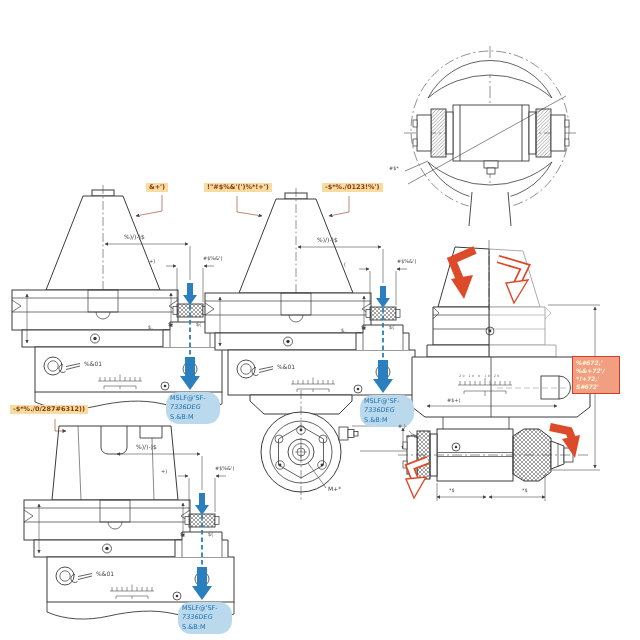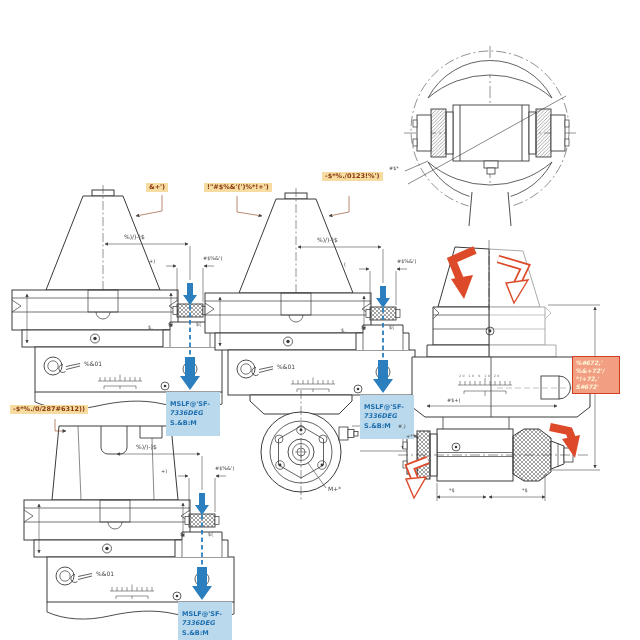--- a/index.html
+++ b/index.html
@@ -2,22 +2,22 @@
 <html><head>
 <meta charset="utf-8">
 <style>
   html,body{margin:0;padding:0;background:#fff;}
   .stage{position:relative;width:640px;height:640px;background:#ffffff;overflow:hidden;
          font-family:"DejaVu Sans",sans-serif;}
   .stage svg{position:absolute;left:0;top:0;}
   .ovl{position:absolute;white-space:nowrap;color:#444;font-size:6px;line-height:1.1;}
   .ovl.tiny{font-size:5px;}
   .callout{background:#F6DCA0;color:#8A3A12;font-size:6.5px;font-weight:600;padding:1px 3px;}
-  .bluebox{background:#BBD9EC;color:#1D6EAE;font-size:6.5px;font-weight:700;line-height:1.45;
-           padding:8px 4px;width:46px;}
+  .bluebox{background:#BBD9EC;color:#1D6EAE;font-size:6.5px;font-weight:400;line-height:1.45;
+           padding:2px 4px;width:46px;border-radius:13px;}
   .bluebox .it{font-style:italic;display:block;}
   .bluebox span{display:block;}
   .orangebox{background:#F29E82;border:1.4px solid #D23E22;color:#FFF6D8;font-size:6px;
              font-style:italic;font-weight:700;line-height:1.35;padding:2px 3px;width:40px;}
   .orangebox span{display:block;}
   .scaletext{font-size:3.2px;color:#666;letter-spacing:1.5px;}
 </style>
 </head>
 <body>
 
@@ -280,21 +280,21 @@
   <g>
     <polyline points="428,460 410,467 416,482" stroke="#DD4A2A" stroke-width="8.5" fill="none"></polyline>
     <polyline points="428,460 410,467 416,482" stroke="#fff" stroke-width="5" fill="none"></polyline>
     <polygon points="406,479 426,477 414,498" fill="#fff" stroke="#DD4A2A" stroke-width="1.4"></polygon>
   </g>
 </g>
 </svg>
 
 <div class="ovl callout" style="left:146px;top:183px;">&amp;+')</div>
 <div class="ovl callout" style="left:204px;top:183px;">!"#$%&amp;'(')%*!+')</div>
-<div class="ovl callout" style="left:322px;top:172px;">-$*%./0123!%')</div>
+<div class="ovl callout" style="left:322px;top:183px;">-$*%./0123!%')</div>
 <div class="ovl callout" style="left:10px;top:405px;">-$*%./0/287#6312))</div>
 
 <div class="ovl" style="left:124px;top:234px;">%)/)-)$</div>
 <div class="ovl tiny" style="left:149px;top:259px;">+)</div>
 <div class="ovl tiny" style="left:203px;top:256px;">#$%&amp;'(</div>
 <div class="ovl tiny" style="left:168px;top:322px;">$(</div>
 <div class="ovl tiny" style="left:196px;top:322px;">$(</div>
 <div class="ovl tiny" style="left:148px;top:325px;">$.</div>
 <div class="ovl" style="left:84px;top:361px;">%&amp;01</div>
 <div class="bluebox ovl" style="left:166px;top:392px;">

